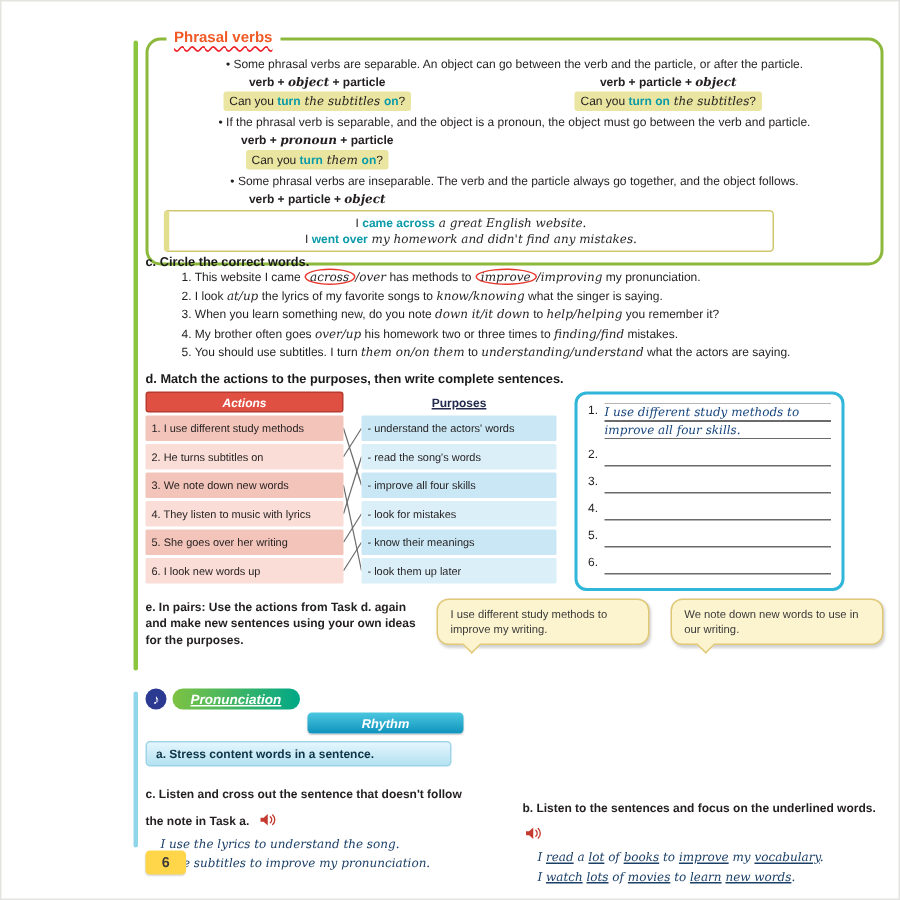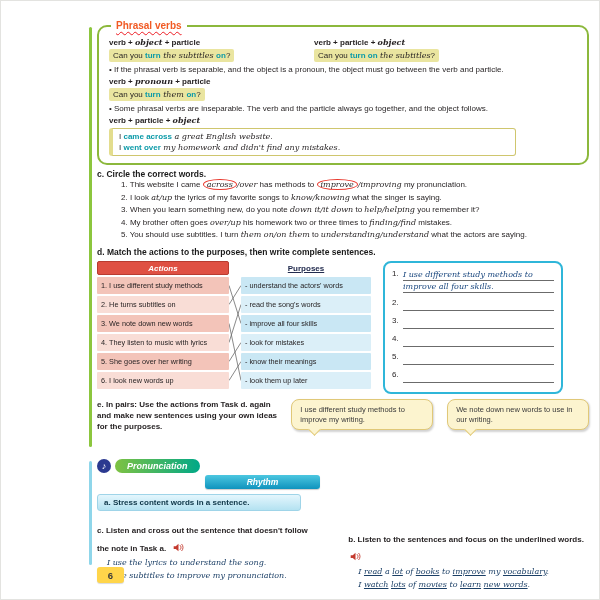--- a/index.html
+++ b/index.html
@@ -5,21 +5,21 @@
   html,body{margin:0;padding:0;}
   body{width:600px;height:600px;background:#ffffff;font-family:"Liberation Sans",sans-serif;}
   .sheet{position:relative;width:600px;height:600px;background:#fff;overflow:hidden;border:1px solid #e3e3e0;box-sizing:border-box;color:#231f20;}
 
   .strip{position:absolute;width:3px;border-radius:2px;}
   .strip-green{left:88px;top:26px;height:420px;background:#8cc63e;}
   .strip-blue{left:88px;top:460px;height:104px;background:#8fd6ea;}
 
   
   .grammar-box{position:absolute;left:96px;top:24px;width:492px;box-sizing:border-box;
-    border:2px solid #8cb83c;border-radius:10px;padding:10px 10px 7px 10px;background:#fff;}
+    border:2px solid #8cb83c;border-radius:10px;padding:10px 10px 7px 10px;background:#fff;text-align:center;}
   .grammar-title{position:absolute;top:-7px;left:12px;background:#fff;padding:0 5px;
     color:#f15a24;font-weight:bold;font-size:10px;
     text-decoration:underline wavy #ed1c24 1px;text-underline-offset:2px;}
   .rule{margin:0 0 1px 0;font-size:8px;line-height:11px;}
   .pattern-row{display:grid;grid-template-columns:205px 1fr;font-size:8px;line-height:11px;}
   .example-row{display:grid;grid-template-columns:205px 1fr;margin:1px 0 2px 0;font-size:8px;line-height:11px;}
   .hl{background:#eae5a0;padding:1px 4px;border-radius:2px;display:inline-block;width:fit-content;}
   .inseparable-box{margin-top:2px;width:390px;border:1px solid #cfc66e;border-left:4px solid #e3dd8e;
     border-radius:3px;padding:2px 6px;font-size:8px;line-height:11px;}
   .inseparable-box p{margin:0;}
@@ -70,22 +70,22 @@
     box-shadow:1px 1.5px 2px rgba(0,0,0,.18);color:#3a3a3a;}
   .bubble::after{content:"";position:absolute;left:18px;bottom:-4.5px;width:8px;height:8px;background:#fcf4cf;
     border-right:1px solid #e0c878;border-bottom:1px solid #e0c878;transform:rotate(45deg);}
 
   
   .pron{position:absolute;left:96px;top:458px;width:492px;}
   .pron-header{display:flex;align-items:center;gap:4px;}
   .pron-badge{width:14px;height:14px;border-radius:50%;background:#2b3990;color:#fff;
     display:flex;align-items:center;justify-content:center;font-size:9px;flex:none;}
   .pron-pill{display:inline-block;background:linear-gradient(90deg,#7ec242,#00a887);color:#fff;
-    font-weight:bold;font-style:italic;font-size:9px;padding:2px 12px;border-radius:9px;}
-  .rhythm-banner{width:115px;text-align:center;background:linear-gradient(180deg,#4cc7e0,#0f93bd);
+    font-weight:bold;font-style:italic;font-size:9px;padding:2px 12px;border-radius:9px;text-decoration:underline;}
+  .rhythm-banner{width:104px;text-align:center;background:linear-gradient(180deg,#4cc7e0,#0f93bd);
     color:#fff;font-weight:bold;font-style:italic;font-size:8.5px;border-radius:3px;
     padding:2px 0;margin:2px 0 5px 108px;box-shadow:0 1px 1px rgba(0,0,0,.2);}
   .pron-cols{display:flex;gap:28px;}
   .pron-left{width:230px;}
   .pron-right{width:248px;margin-top:34px;}
   .note-a{background:linear-gradient(180deg,#e4f6fd,#b4e2f1);border:1px solid #9fd4e8;border-radius:3px;
     padding:3px 6px;font-weight:bold;font-size:8px;width:204px;box-sizing:border-box;color:#0d3547;}
   .pron-label{font-size:8px;font-weight:bold;line-height:11px;}
   .pron-item{margin-top:8px;}
   .pron-item:first-child{margin-top:0;}
@@ -99,20 +99,21 @@
 </style>
 </head>
 <body>
 
 <div class="sheet">
   <div class="strip strip-green"></div>
   <div class="strip strip-blue"></div>
 
   <section class="grammar-box">
     <div class="grammar-title">Phrasal verbs</div>
+    <p class="rule"><span>• Some phrasal verbs are separable. An object can go between the verb and the particle, or after the particle.</span></p>
     <div class="pattern-row">
       <span class="pattern"><span class="seg-bold">verb + </span><span class="seg-bold seg-italic">object</span><span class="seg-bold"> + particle</span></span>
       <span class="pattern"><span class="seg-bold">verb + particle + </span><span class="seg-bold seg-italic">object</span></span>
     </div>
     <div class="example-row">
       <span><span class="hl"><span>Can you </span><span class="seg-teal">turn</span><span class="seg-italic"> the subtitles </span><span class="seg-teal">on</span><span>?</span></span></span>
       <span><span class="hl"><span>Can you </span><span class="seg-teal">turn on</span><span class="seg-italic"> the subtitles</span><span>?</span></span></span>
     </div>
     <p class="rule"><span>• If the phrasal verb is separable, and the object is a pronoun, the object must go between the verb and particle.</span></p>
     <div class="pattern-row">

